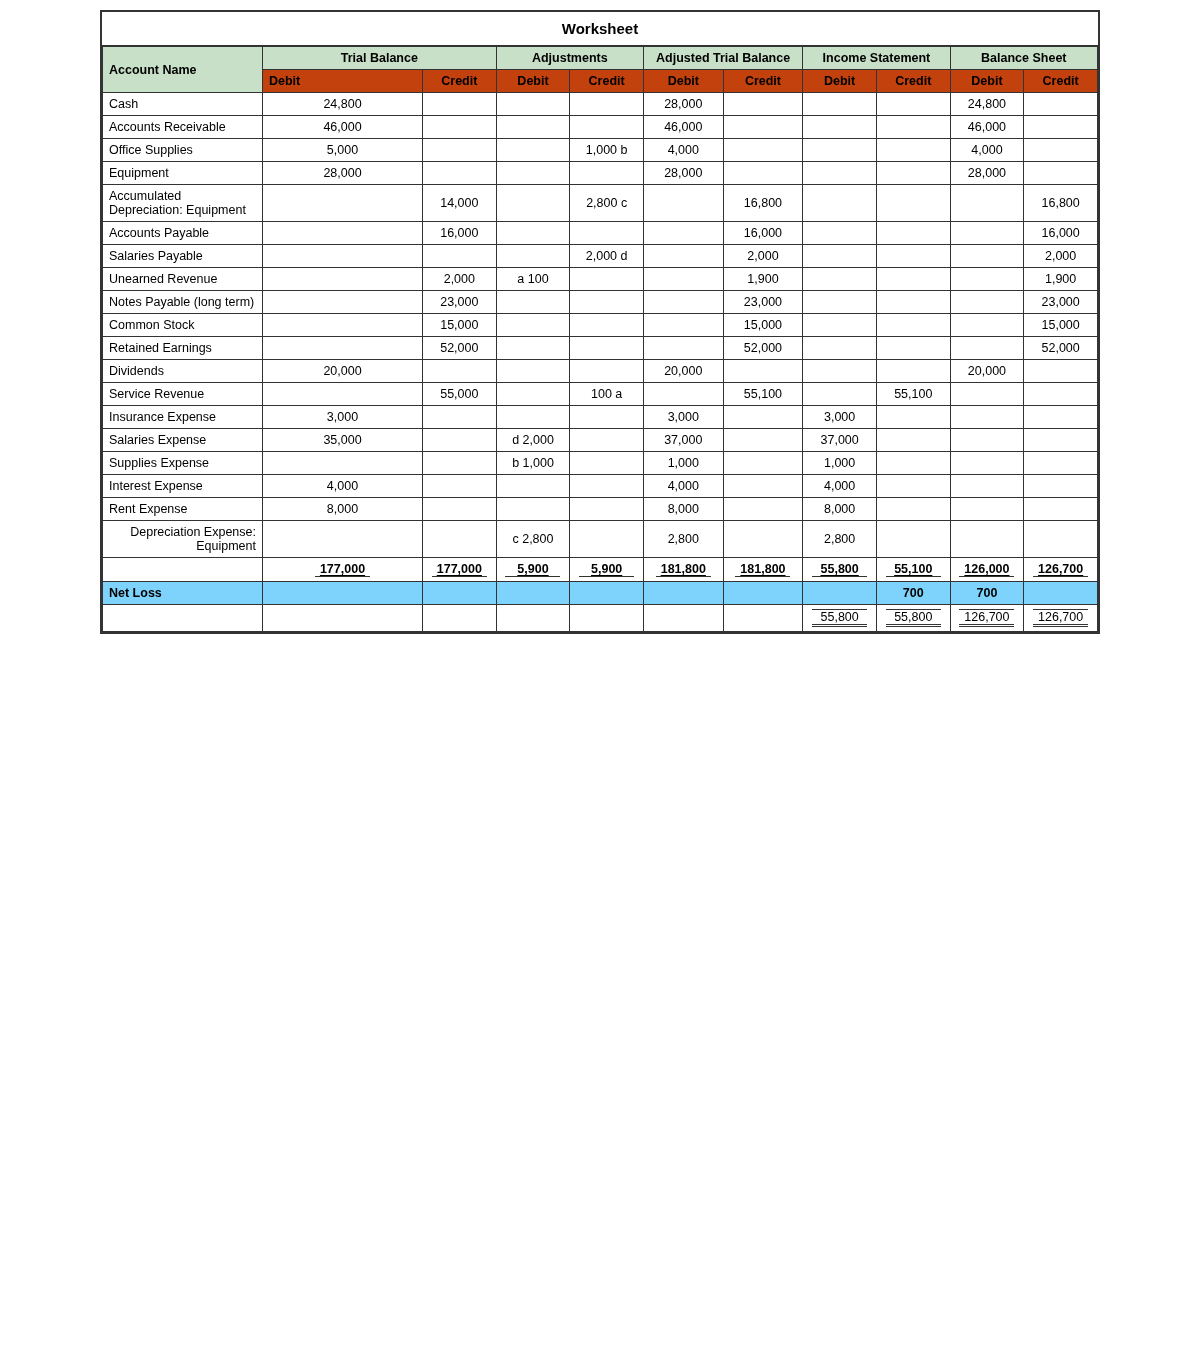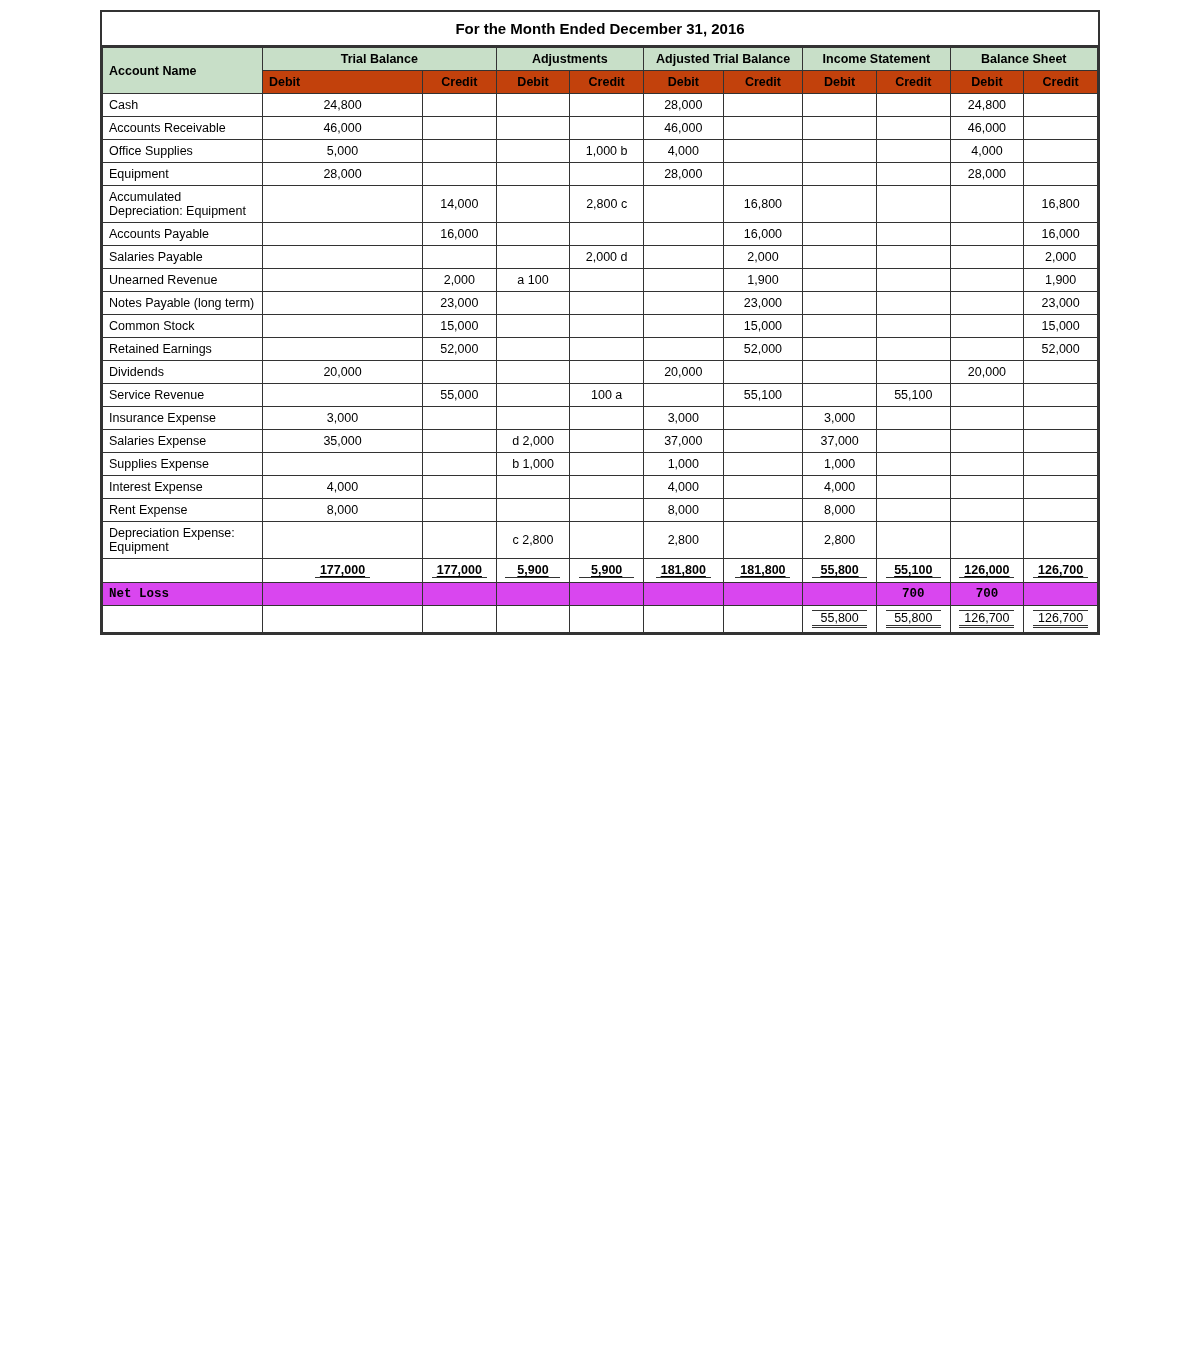--- a/index.html
+++ b/index.html
@@ -66,37 +66,36 @@
     }
     .data-row td {
       background-color: #fff;
     }
     .totals-row td {
       font-weight: bold;
       margin-left: 32px;
     }
     .net-loss-row td {
       font-weight: bold;
-      background-color: #d946ef;
-      font-family: Liberation Mono, monospace;
+      background-color: #7dd3fc;
     }
     .totals-row .val {
       text-decoration: underline;
       text-underline-offset: 2px;
       font-size: 12.5px;
     }
     .final-row .val {
       font-size: 12.5px;
     }
   </style>
 </head>
 <body>
 
 <div class="worksheet-container">
-  <div class="period-title">For the Month Ended December 31, 2016</div>
+  <div class="worksheet-title">Worksheet</div>
 
   <table>
     <thead>
       <tr>
         <th rowspan="2" class="account-name-header">Account Name</th>
         <th colspan="2" class="col-group-header">Trial Balance</th>
         <th colspan="2" class="col-group-header">Adjustments</th>
         <th colspan="2" class="col-group-header">Adjusted Trial Balance</th>
         <th colspan="2" class="col-group-header">Income Statement</th>
         <th colspan="2" class="col-group-header">Balance Sheet</th>
@@ -343,21 +342,21 @@
           <td></td>
           <td></td>
           <td>8,000</td>
           <td></td>
           <td>8,000</td>
           <td></td>
           <td></td>
           <td></td>
         </tr>
         <tr class="data-row">
-          <td style="text-align: left;">Depreciation Expense: Equipment</td>
+          <td style="text-align: right;">Depreciation Expense: Equipment</td>
           <td></td>
           <td></td>
           <td>c  2,800</td>
           <td></td>
           <td>2,800</td>
           <td></td>
           <td>2,800</td>
           <td></td>
           <td></td>
           <td></td>

